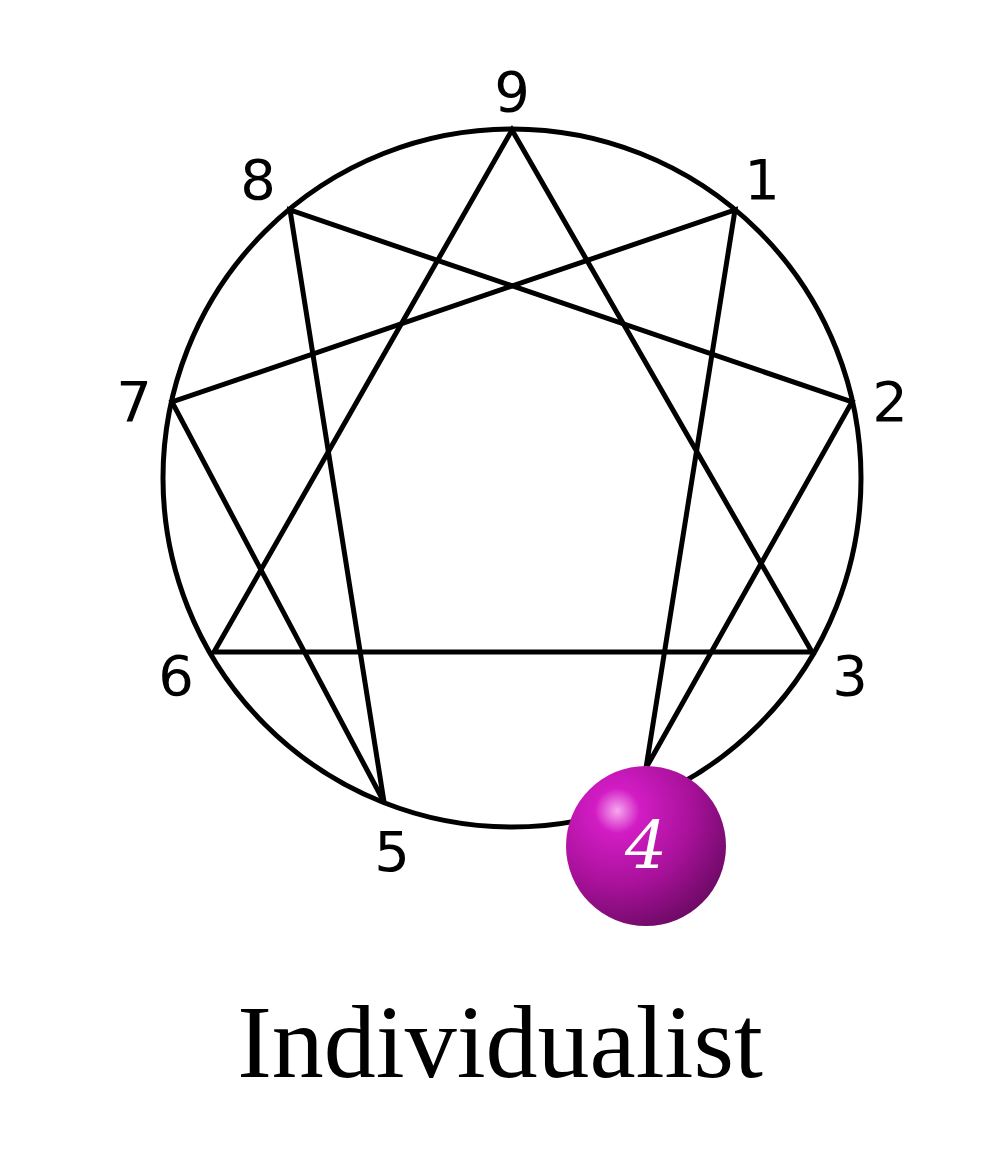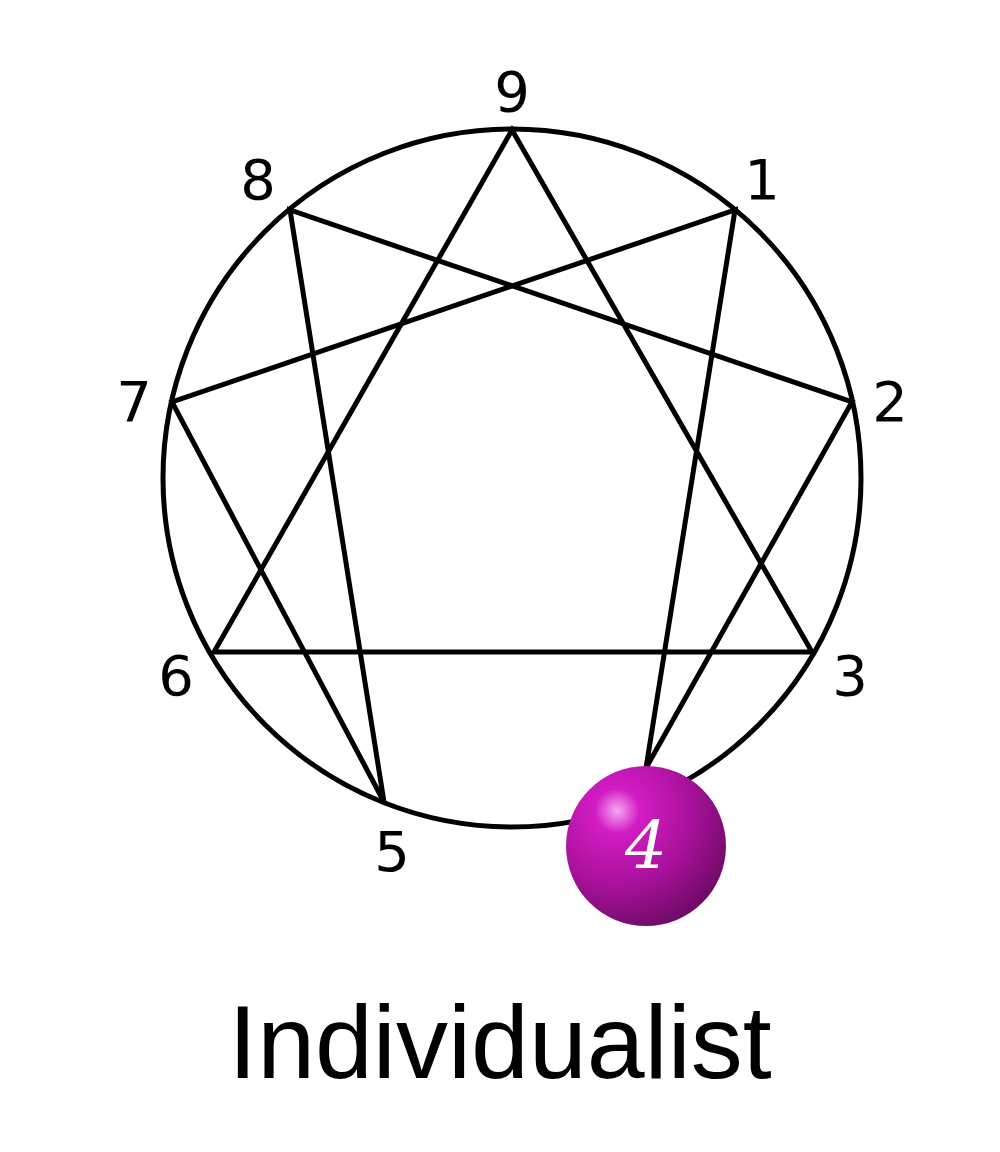--- a/index.html
+++ b/index.html
@@ -1,19 +1,19 @@
 <!DOCTYPE html>
 <html><head>
 <meta charset="utf-8">
 <style>
   html,body{margin:0;padding:0;background:#ffffff;}
   body{width:1000px;height:1152px;position:relative;overflow:hidden;font-family:"DejaVu Sans",sans-serif;}
   #diagram{position:absolute;left:0;top:0;width:1000px;height:1152px;}
   .num{position:absolute;font-family:"DejaVu Sans",sans-serif;font-size:56px;color:#000;line-height:1;transform:translate(-50%,-50%);}
-  #title{position:absolute;left:0;width:1000px;top:990px;text-align:center;font-family:Liberation Sans, sans-serif;font-size:104px;color:#000;line-height:1;}
+  #title{position:absolute;left:0;width:1000px;top:990px;text-align:center;font-family:Liberation Serif, serif;font-size:104px;color:#000;line-height:1;}
   #ball-num{position:absolute;left:646px;top:846px;transform:translate(-50%,-50%);font-family:"DejaVu Serif",serif;font-style:italic;font-size:66px;color:#ffffff;line-height:1;}
 </style>
 </head>
 <body>
 
 <svg id="diagram" viewBox="0 0 1000 1152" xmlns="http://www.w3.org/2000/svg">
   <defs>
     <radialGradient id="ballGrad" cx="0.32" cy="0.28" r="0.78">
       <stop offset="0" stop-color="#f6a8ef"></stop>
       <stop offset="0.18" stop-color="#d21cc4"></stop>

